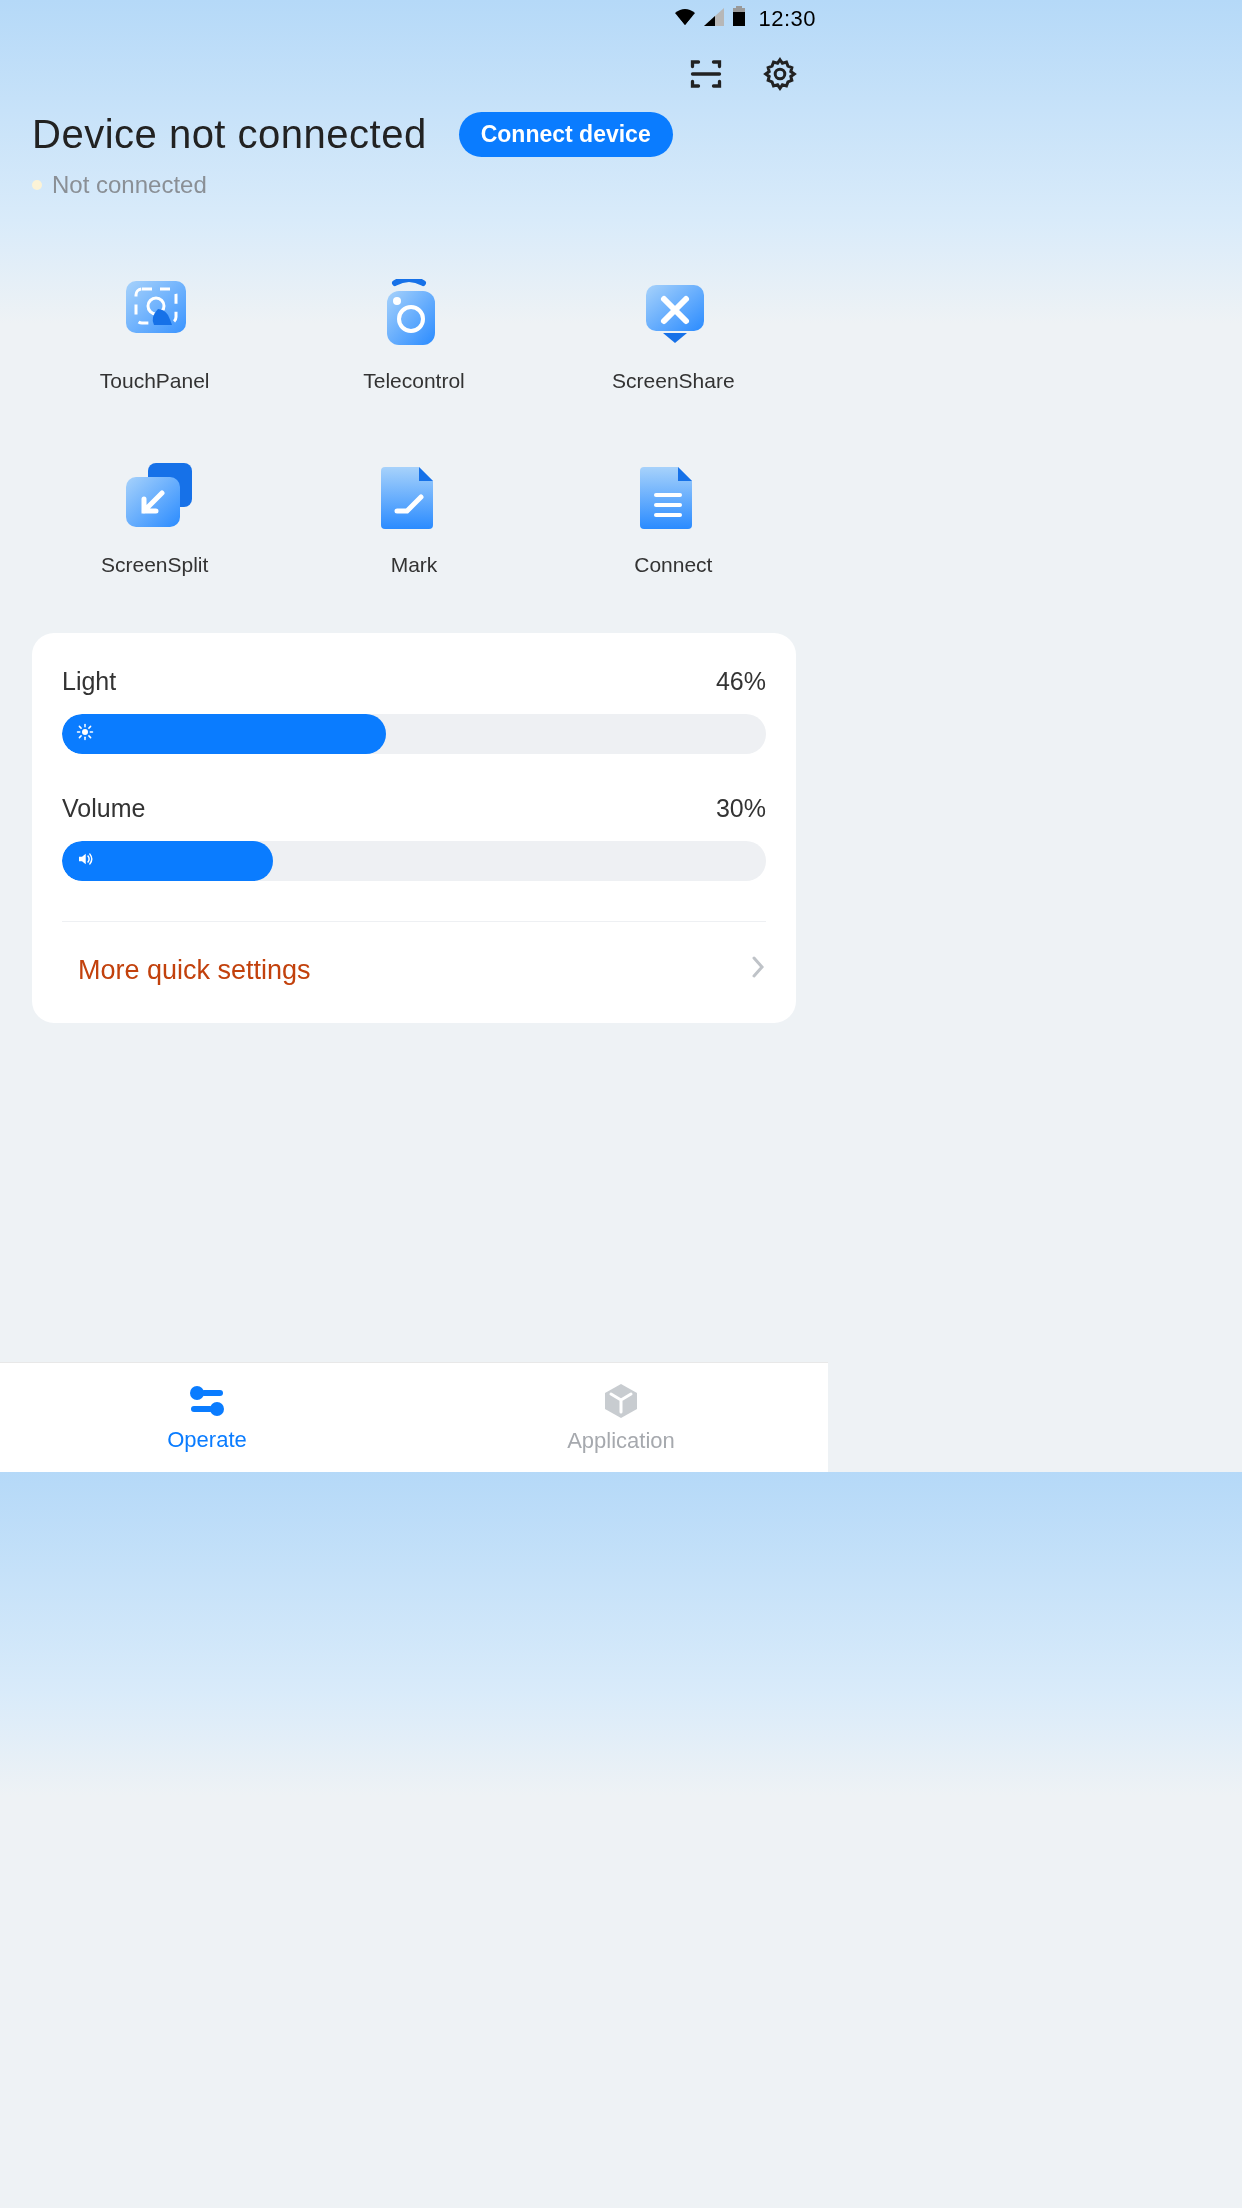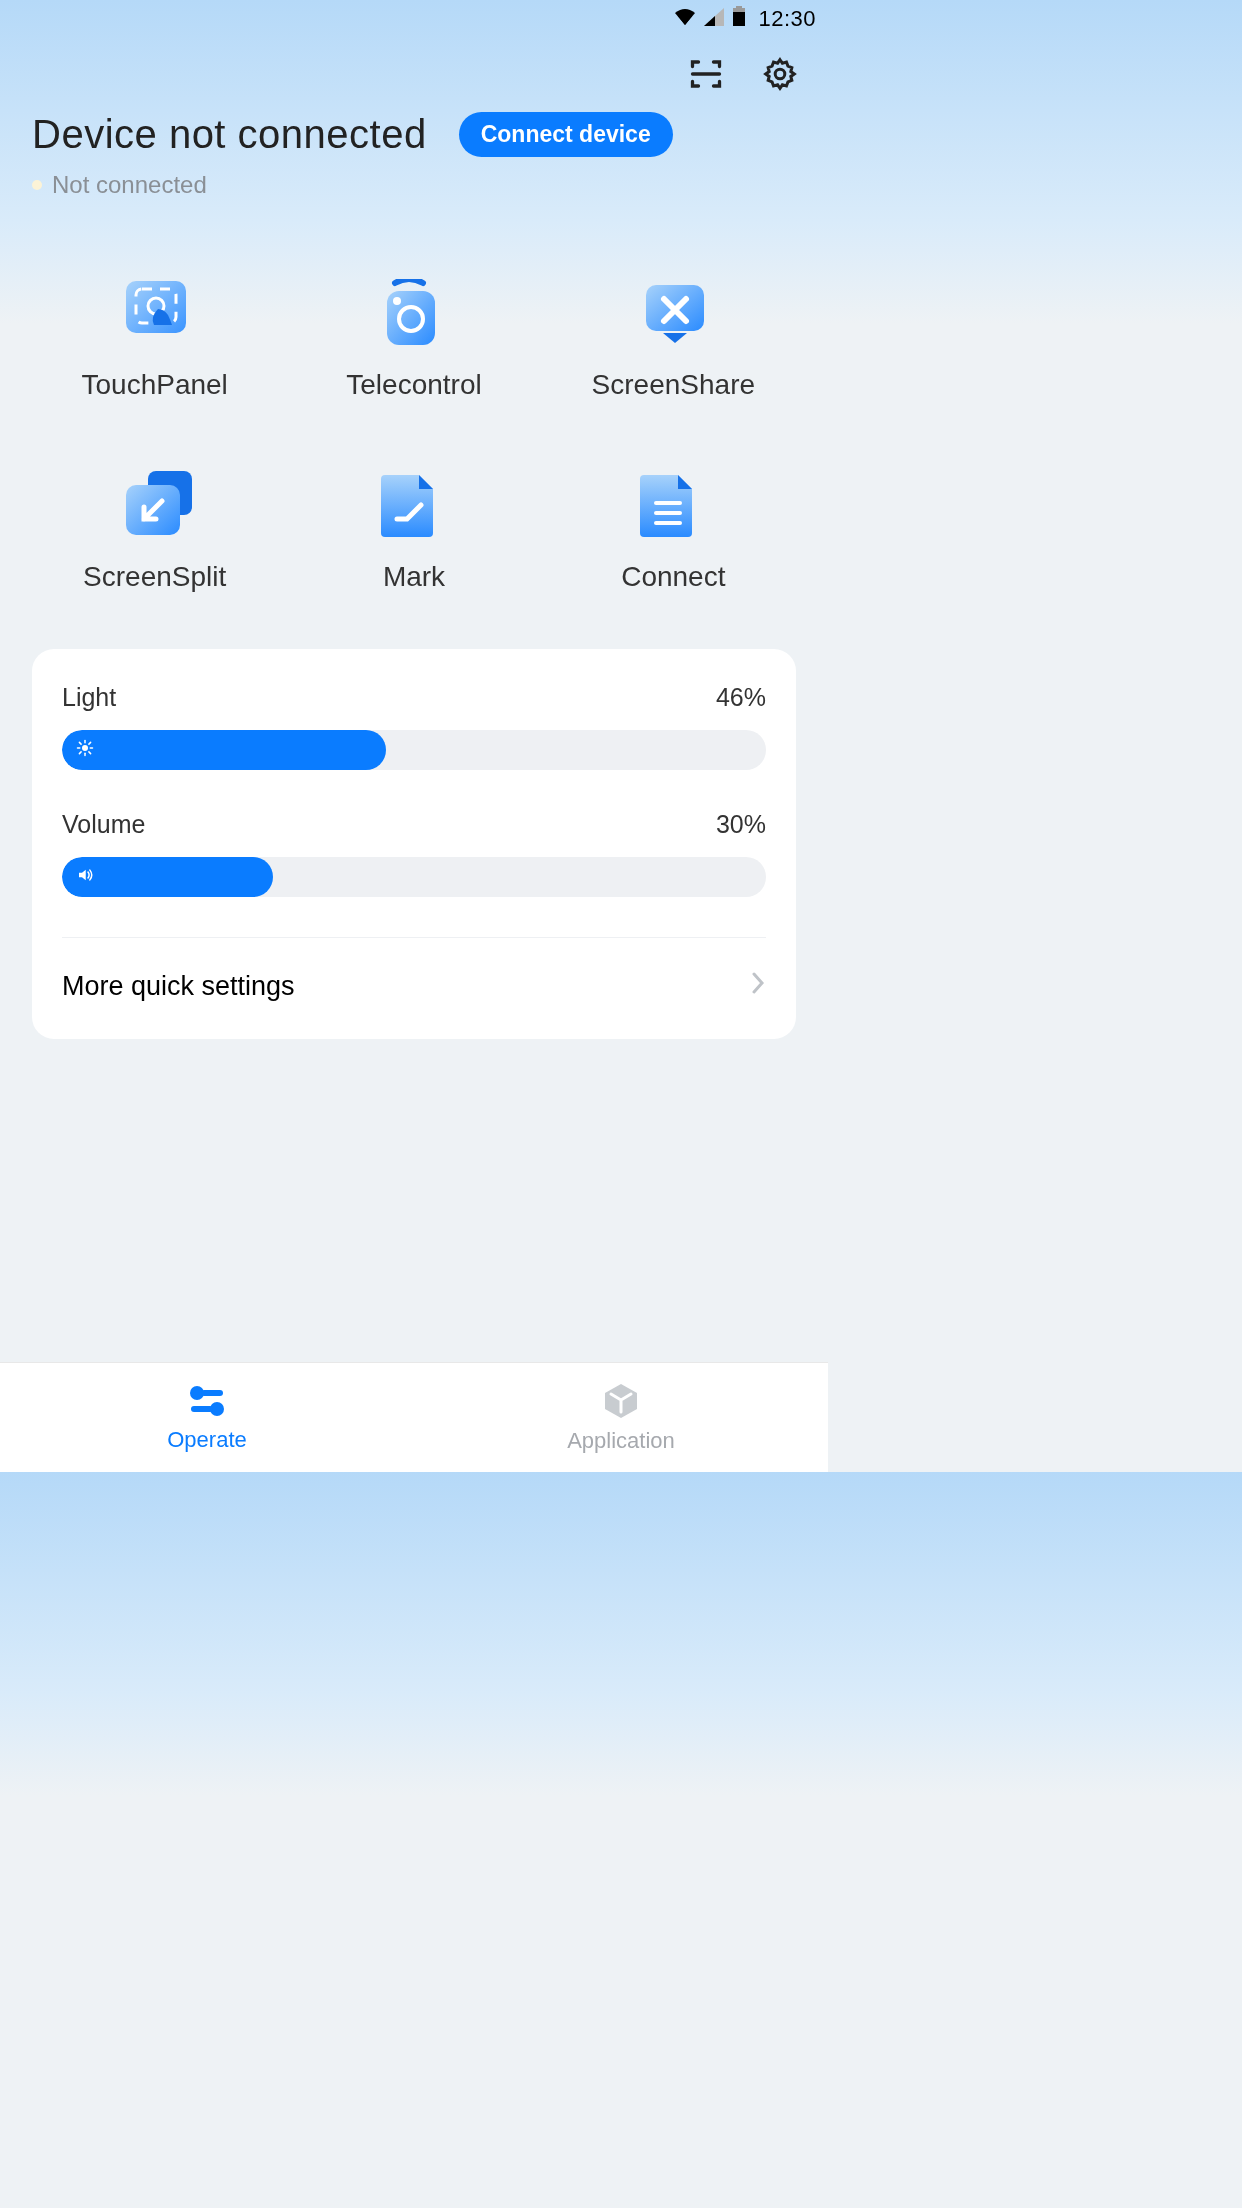--- a/index.html
+++ b/index.html
@@ -47,21 +47,21 @@
 
   
   .grid {
     display:grid;
     grid-template-columns: repeat(3, 1fr);
     row-gap: 70px;
     padding: 80px 25px 0 25px;
   }
   .feature { display:flex; flex-direction:column; align-items:center; gap:24px; }
   .feature .ficon { width:66px; height:66px; }
-  .feature .flabel { font-size:28px; color:#333; }
+  .feature .flabel { font-size:21px; color:#333; }
 
   
   .card {
     background:#fff;
     margin: 56px 32px 0 32px;
     border-radius: 22px;
     padding: 34px 30px 0 30px;
   }
   .slider-block { margin-bottom: 40px; text-align: right; }
   .slider-row1 { display:flex; justify-content:space-between; font-size:25px; color:#333; margin-bottom:18px;}
@@ -71,21 +71,21 @@
   .fill {
     position:absolute; left:0; top:0; bottom:0; border-radius:20px;
     background:#0a7cff; display:flex; align-items:center; padding-left:14px;
   }
   .fill svg { width:18px; height:18px; fill:#fff; }
 
   .divider { height:1px; background:#eef0f3; }
   .more-row {
     display:flex; justify-content:space-between; align-items:center;
     padding: 32px 0 36px 0;
-    font-size:27px; color:#000000;
+    font-size:27px; color:#c2410c;margin-left:16px;
   }
 
   
   .bottom-nav {
     position:absolute; left:0; right:0; bottom:0; height:110px;
     background:#fff; display:flex; border-top:1px solid #e8e8e8;
   }
   .nav-item { flex:1; display:flex; flex-direction:column; align-items:center; justify-content:center; gap:4px;}
   .nav-item.active { color:#0a7cff; }
   .nav-item.inactive { color:#a6a9ae; }

